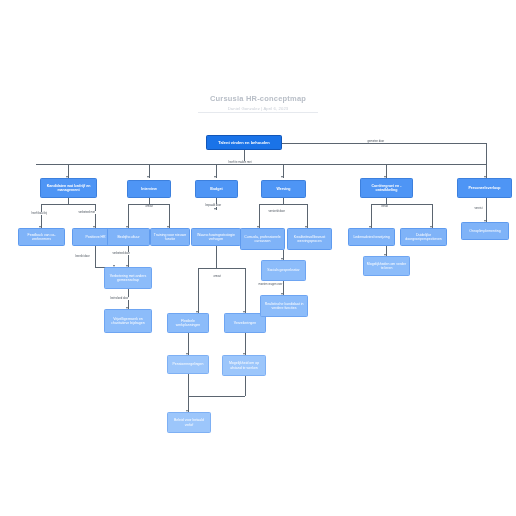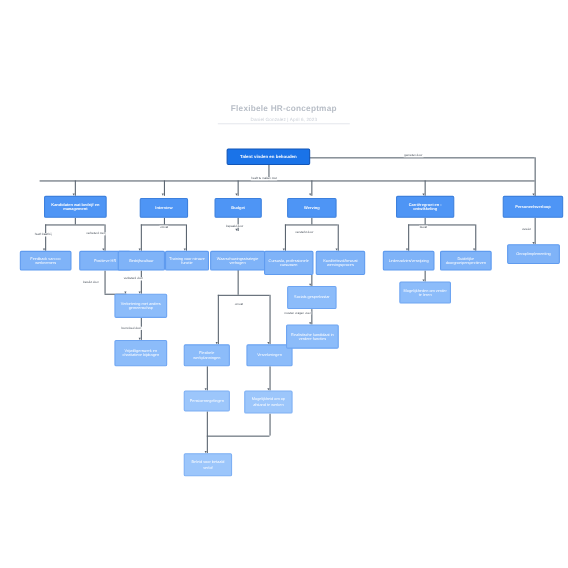--- a/index.html
+++ b/index.html
@@ -43,21 +43,21 @@
     position:absolute;width:0;height:0;
     border-left:1.6px solid transparent;border-right:1.6px solid transparent;
     border-top:2.4px solid #5b6570;
   }
 </style>
 </head>
 <body>
 
 <div id="canvas">
 
-  <div class="title">Flexibele HR-conceptmap</div>
+  <div class="title">Cursusla HR-conceptmap</div>
   <div class="subtitle">Daniel Gonzalez  |  April 6, 2023</div>
   <div class="titlerule"></div>
 
   <div class="edge v" style="left:244px;top:150px;height:14px;"></div>
 
   <div class="edge h" style="left:36px;top:164px;width:450px;"></div>
 
   <div class="edge h" style="left:281px;top:143px;width:205px;"></div>
   <div class="edge v" style="left:486px;top:143px;height:36px;"></div>
   <div class="elabel" style="left:367px;top:140px;">gemeten door</div>

